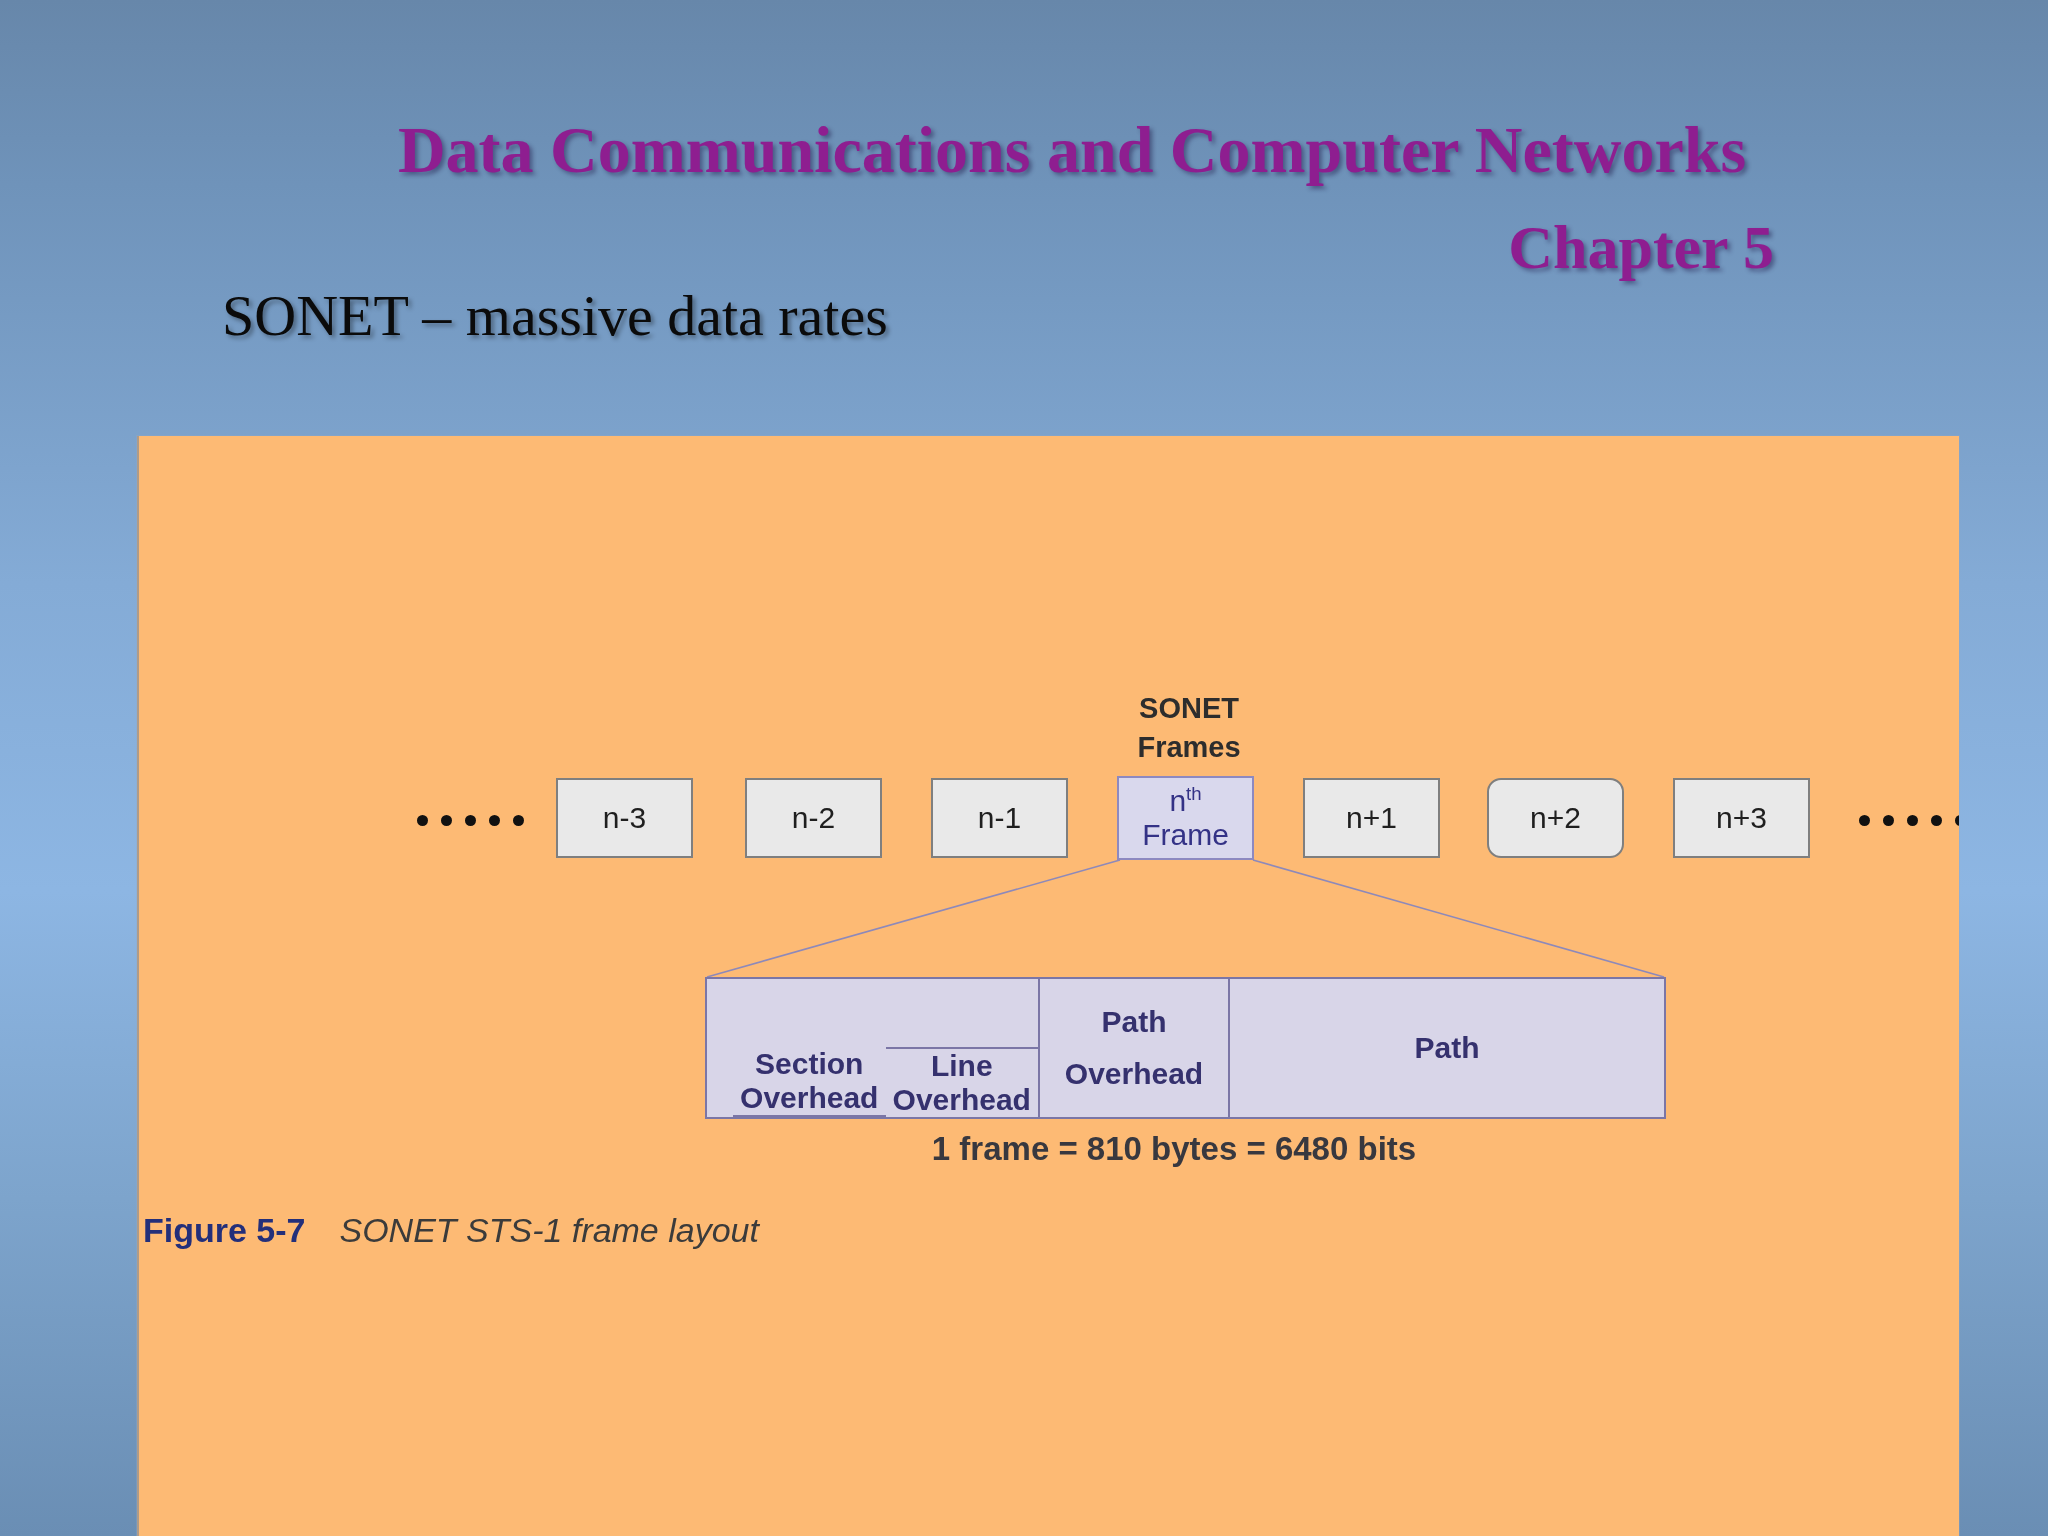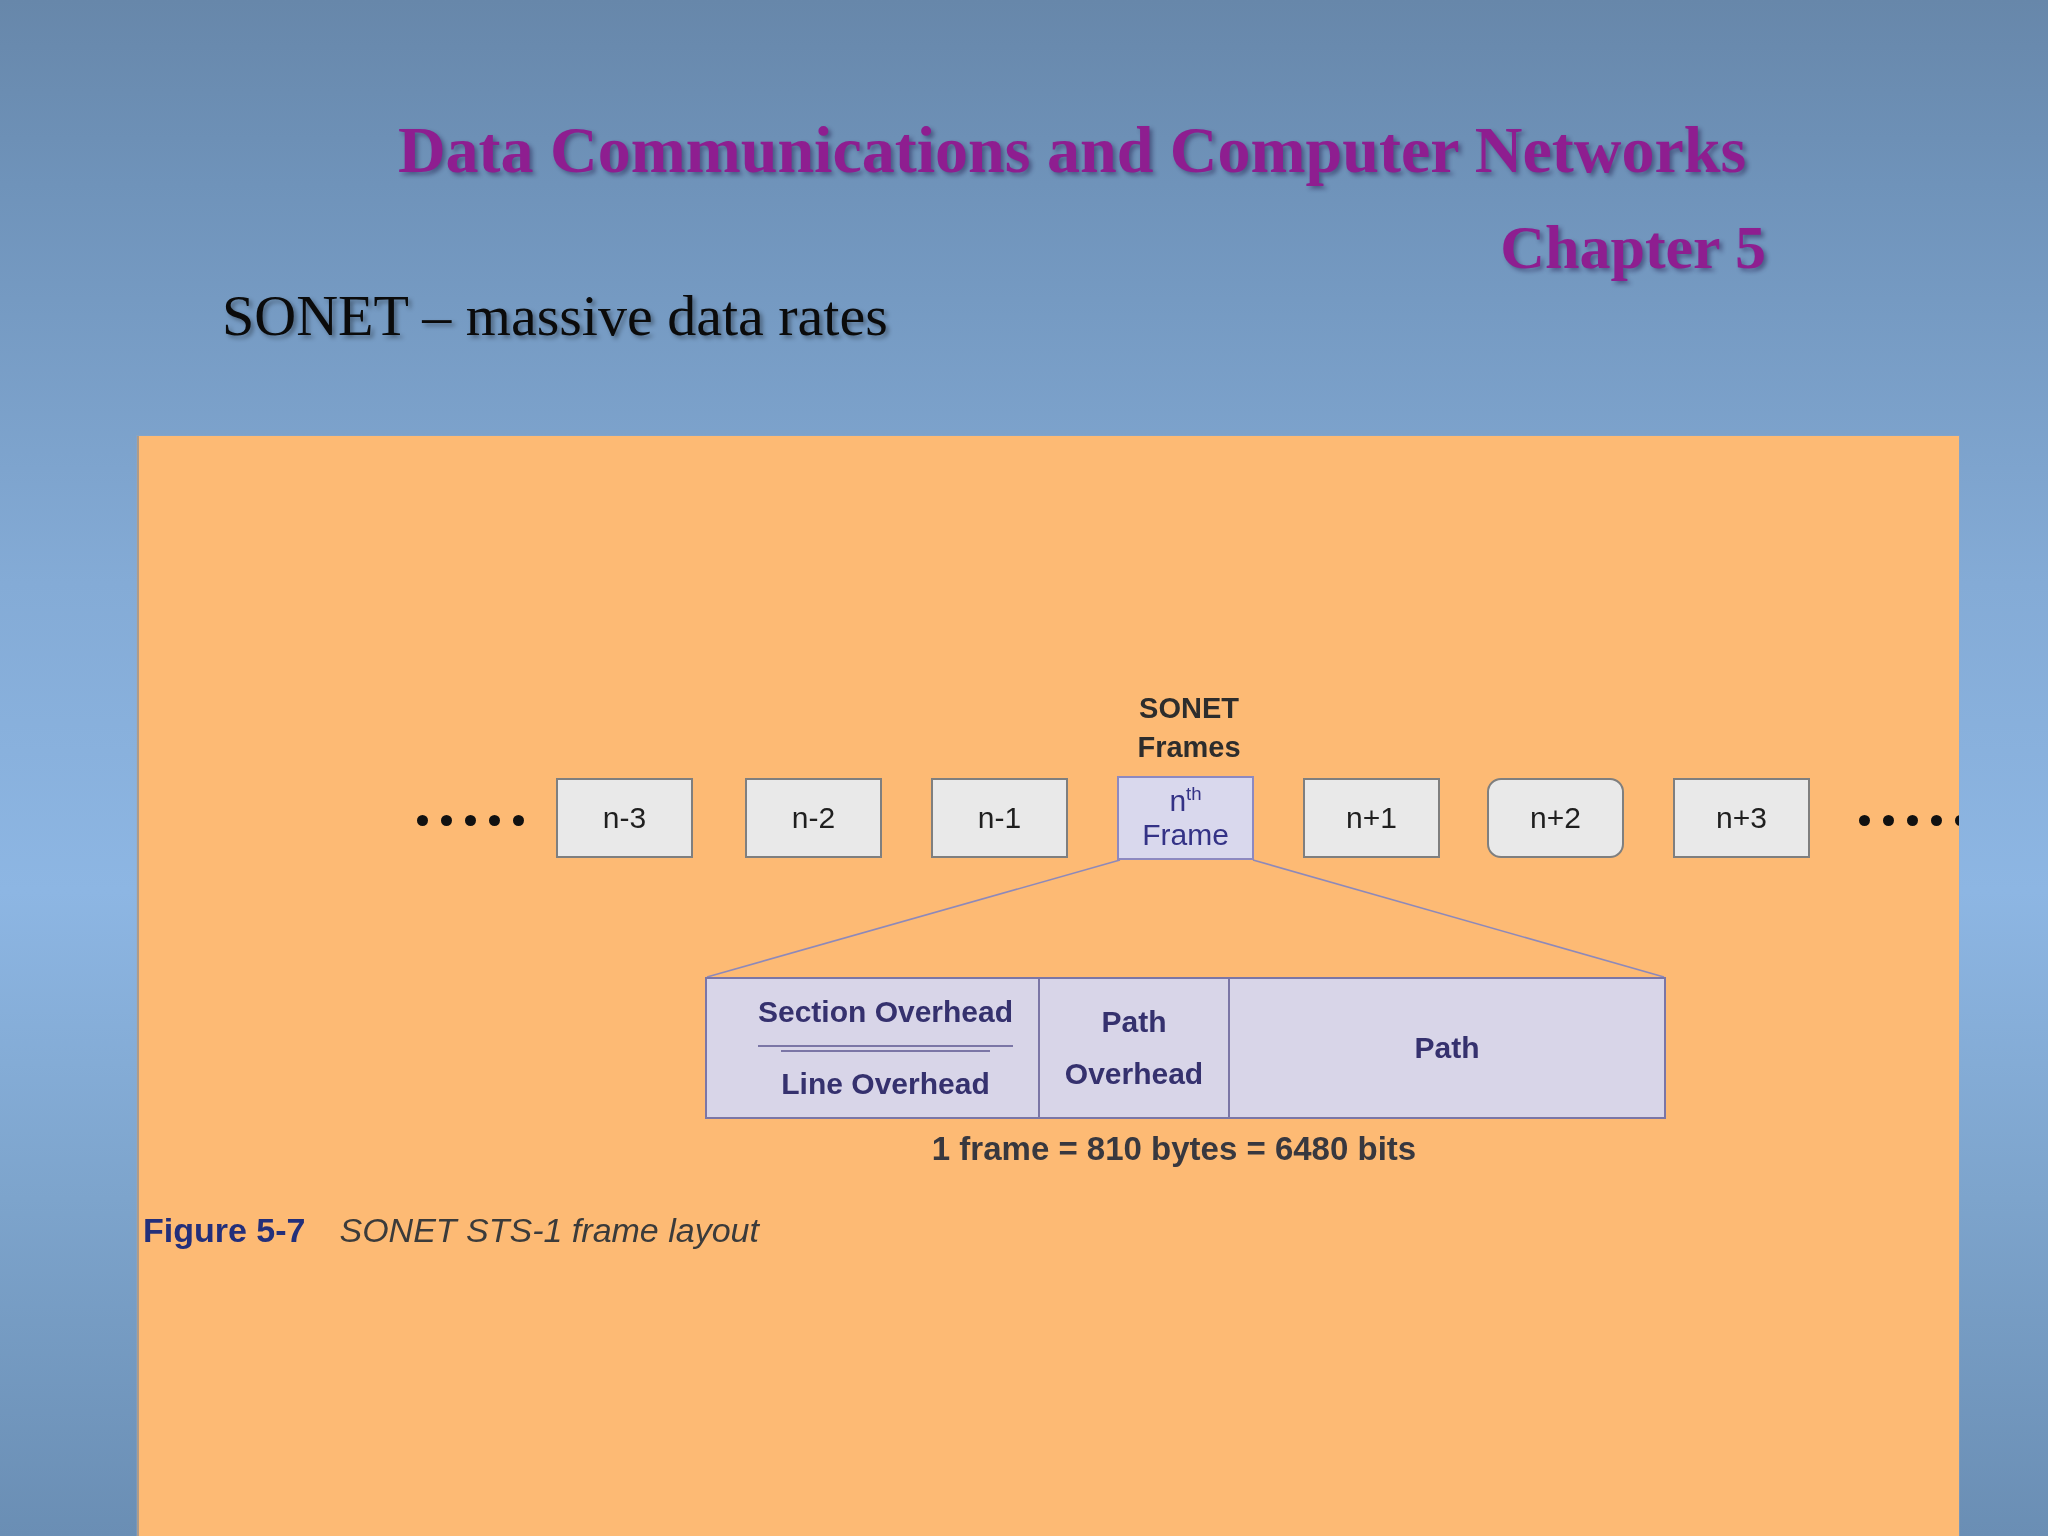--- a/index.html
+++ b/index.html
@@ -8,21 +8,21 @@
     background:linear-gradient(180deg,#6787aa 0%,#6f93ba 12%,#84abd6 38%,#8db6e3 58%,#7da4cc 78%,#6a8eb4 100%);
     font-family:"Liberation Sans", sans-serif;
   }
   
   .course-title{
     position:absolute;left:1072px;top:112px;transform:translateX(-50%);
     white-space:nowrap;font-family:"Liberation Serif", serif;font-weight:700;
     font-size:66px;color:#8e1e90;text-shadow:3px 3px 4px rgba(30,25,70,0.45);
   }
   .chapter-label{
-    position:absolute;right:282px;top:212px;white-space:nowrap;
+    position:absolute;right:274px;top:212px;white-space:nowrap;
     font-family:"Liberation Serif", serif;font-weight:700;font-size:62px;
     color:#8e1e90;text-shadow:3px 3px 4px rgba(30,25,70,0.45);
   }
   .slide-heading{
     position:absolute;left:222px;top:282px;white-space:nowrap;
     font-family:"Liberation Serif", serif;font-weight:400;font-size:58px;
     color:#0b0b0b;text-shadow:3px 3px 4px rgba(0,0,0,0.35);
   }
   
   .figure-panel{
@@ -56,21 +56,21 @@
   
   .connector-svg{position:absolute;left:0;top:0;width:1820px;height:1075px;pointer-events:none;}
   .connector-svg line{stroke:#8d89ba;stroke-width:1.6;}
   
   .layout-box{
     position:absolute;left:566px;top:541px;width:961px;height:142px;box-sizing:border-box;
     background:#d8d5e8;border:2px solid #7b76a6;display:flex;
     color:#35316e;font-size:30px;font-weight:700;
   }
   .layout-col{box-sizing:border-box;display:flex;align-items:center;justify-content:center;text-align:center;}
-  .col-overhead{width:333px;flex-direction:column;align-items:center;border-right:2px solid #7b76a6;padding-left:26px;}
+  .col-overhead{width:333px;flex-direction:row;align-items:flex-end;border-right:2px solid #7b76a6;padding-left:26px;}
   .col-overhead .cell{flex:1;display:flex;align-items:center;justify-content:center;}
   .col-overhead .cell-top{border-bottom:2px solid #7b76a6;}
   .col-overhead .cell-bottom{border-top:2px solid #7b76a6;margin-top:3px;}
   .col-path{width:190px;border-right:2px solid #7b76a6;padding:0 14px;line-height:52px;}
   .col-data{flex:1;}
   
   .frame-size-note{
     position:absolute;left:1035px;top:694px;transform:translateX(-50%);
     white-space:nowrap;font-size:33px;font-weight:700;color:#38383f;
   }

